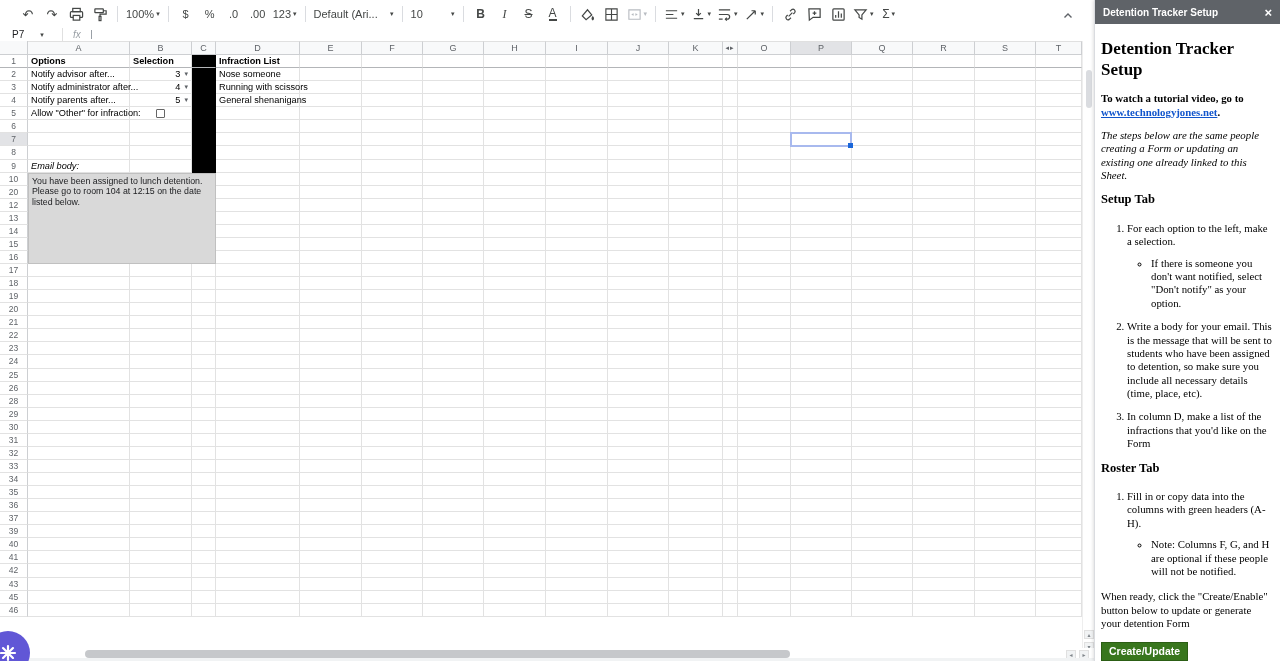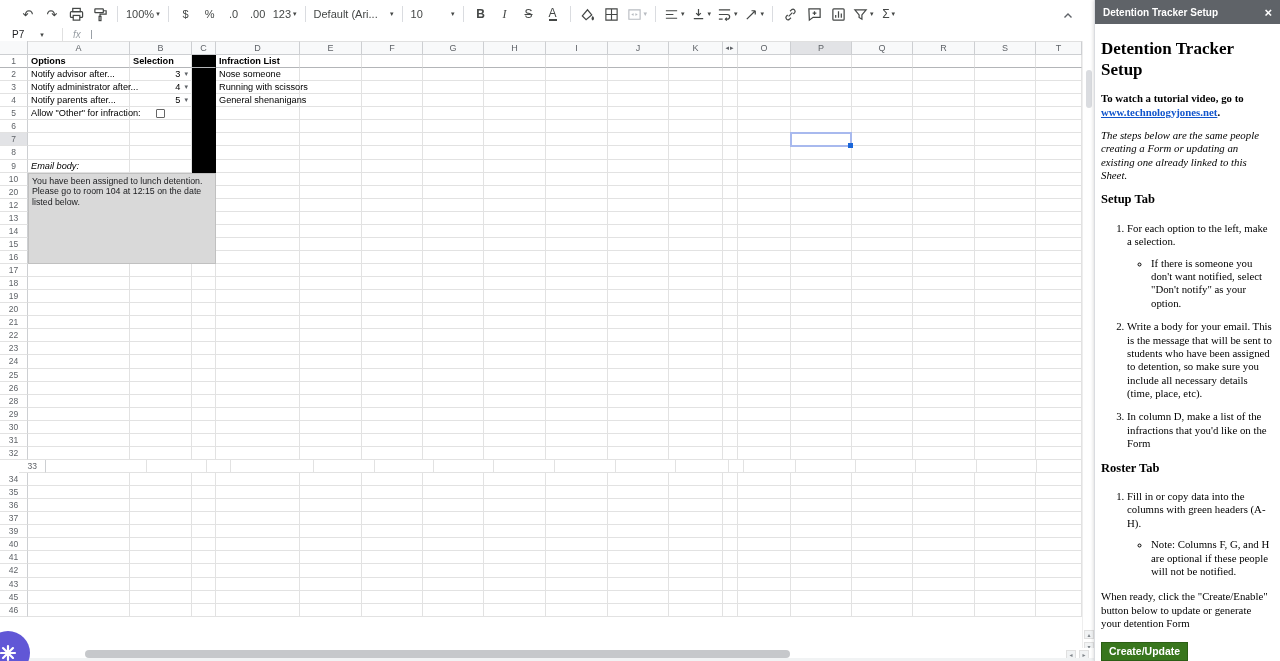--- a/index.html
+++ b/index.html
@@ -944,21 +944,21 @@
         <div class="gcell" style="width: 61px;"></div>
         <div class="gcell" style="width: 54px;"></div>
         <div class="gcell" style="width: 15px;"></div>
         <div class="gcell" style="width: 53px;"></div>
         <div class="gcell" style="width: 61px;"></div>
         <div class="gcell" style="width: 61px;"></div>
         <div class="gcell" style="width: 62px;"></div>
         <div class="gcell" style="width: 61px;"></div>
         <div class="gcell" style="width: 46px;"></div>
       </div>
-      <div class="grow" style="height: 13.078px; margin-left: 19px;">
+      <div class="grow" style="height: 13.078px;">
         <div class="rnum">33</div>
         <div class="gcell" style="width: 102px;"></div>
         <div class="gcell" style="width: 62px;"></div>
         <div class="gcell" style="width: 24px;"></div>
         <div class="gcell" style="width: 84px;"></div>
         <div class="gcell" style="width: 62px;"></div>
         <div class="gcell" style="width: 61px;"></div>
         <div class="gcell" style="width: 61px;"></div>
         <div class="gcell" style="width: 62px;"></div>
         <div class="gcell" style="width: 62px;"></div>

